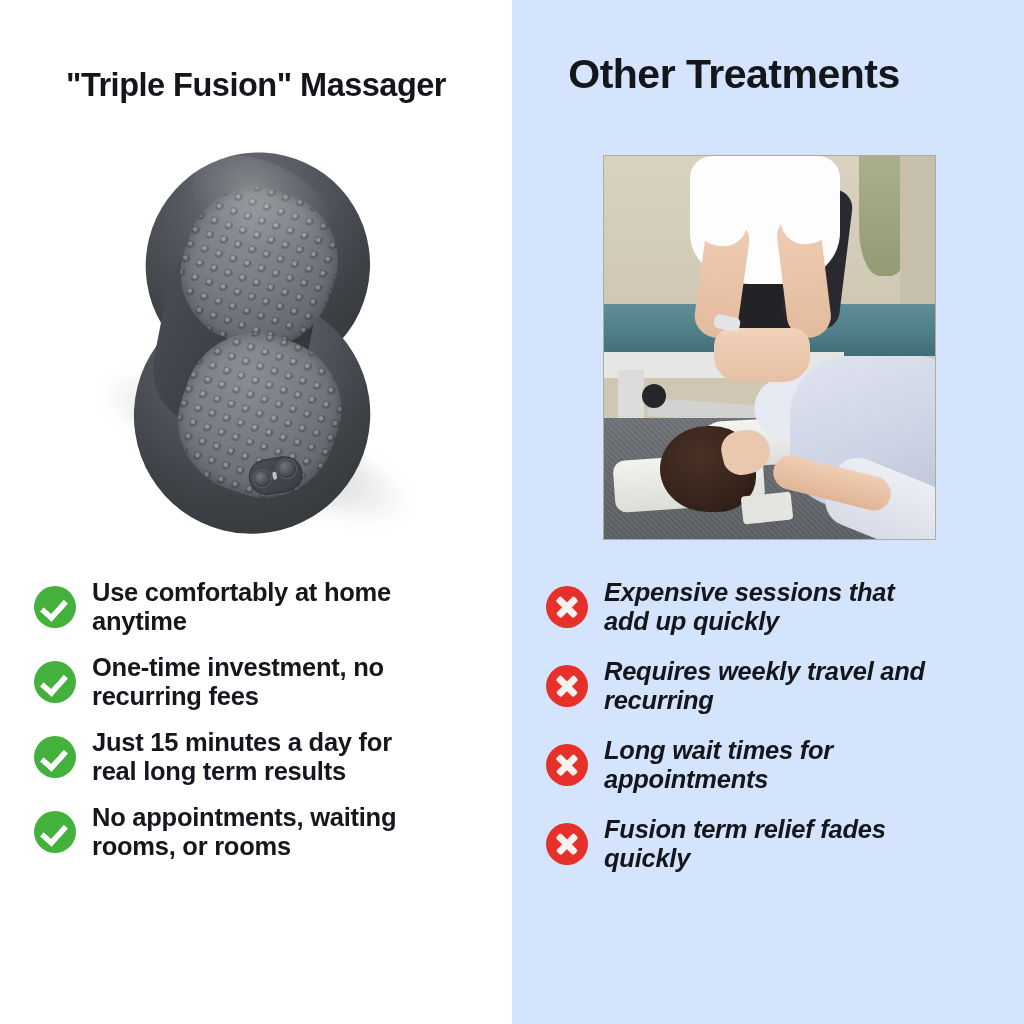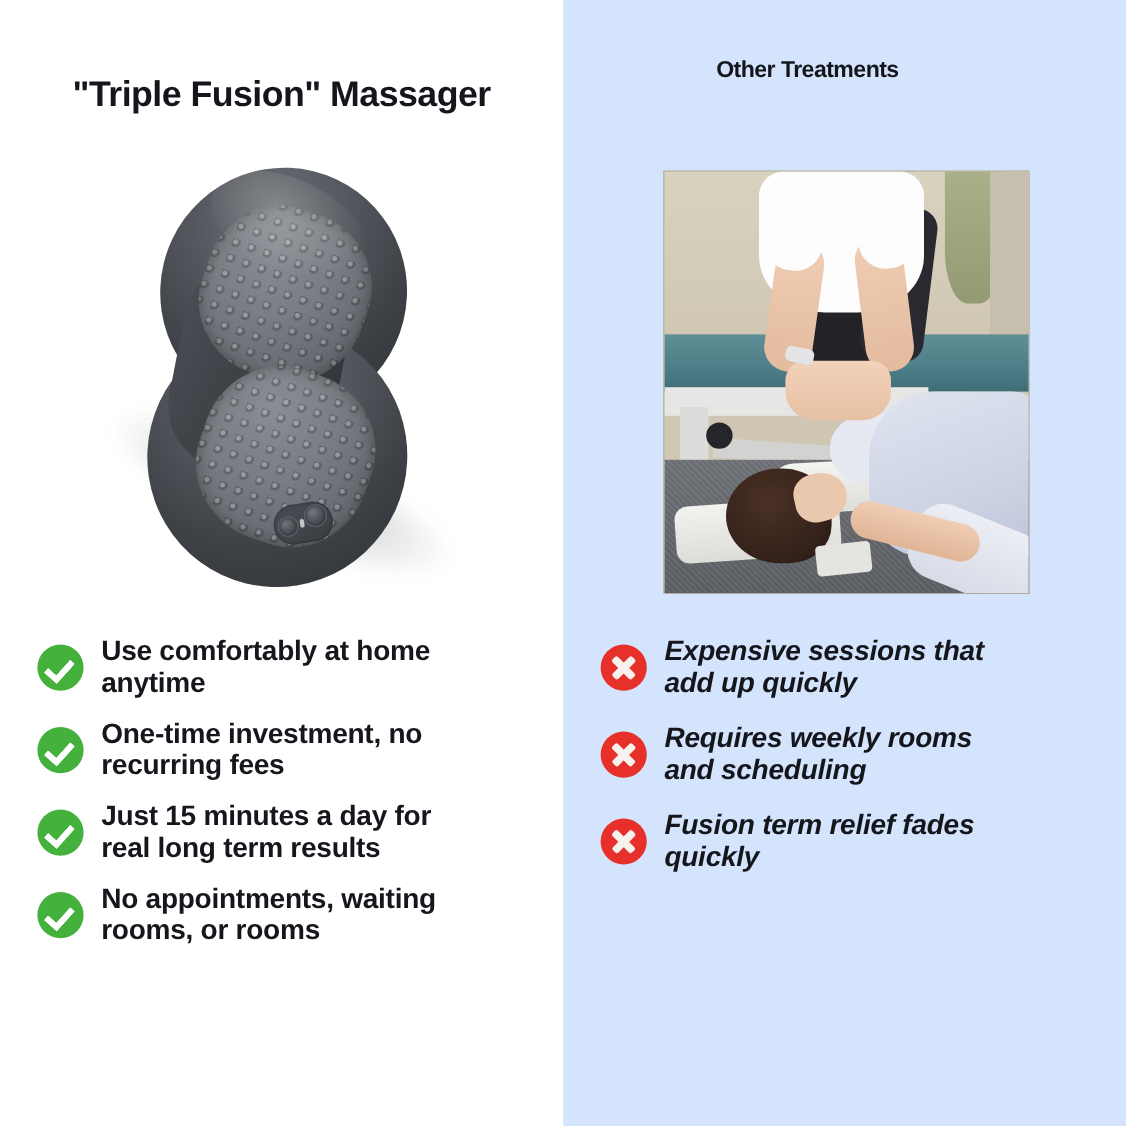--- a/index.html
+++ b/index.html
@@ -42,21 +42,21 @@
     top: 68px;
     left: 0;
     width: 512px;
     font-size: 32.5px;
   }
   .heading-right {
     position: absolute;
     top: 52px;
     left: 0;
     width: 444px;
-    font-size: 21px;
+    font-size: 41px;
   }
 
   
   .product-stage {
     position: absolute;
     top: 140px;
     left: 0;
     width: 512px;
     height: 410px;
   }
@@ -303,23 +303,27 @@
 
     <div class="bullets bullets-right">
 
       <div class="bullet">
         <span class="bullet-icon icon-cross"></span>
         <span class="bullet-text">Expensive sessions that add up quickly</span>
       </div>
 
       <div class="bullet">
         <span class="bullet-icon icon-cross"></span>
-        <span class="bullet-text">Requires weekly rooms and scheduling</span>
-      </div>
-
+        <span class="bullet-text">Requires weekly travel and recurring</span>
+      </div>
+
+      <div class="bullet">
+        <span class="bullet-icon icon-cross"></span>
+        <span class="bullet-text">Long wait times for appointments</span>
+      </div>
 
       <div class="bullet">
         <span class="bullet-icon icon-cross"></span>
         <span class="bullet-text">Fusion term relief fades quickly</span>
       </div>
 
     </div>
   </div>
 
   <div class="photo-frame">

